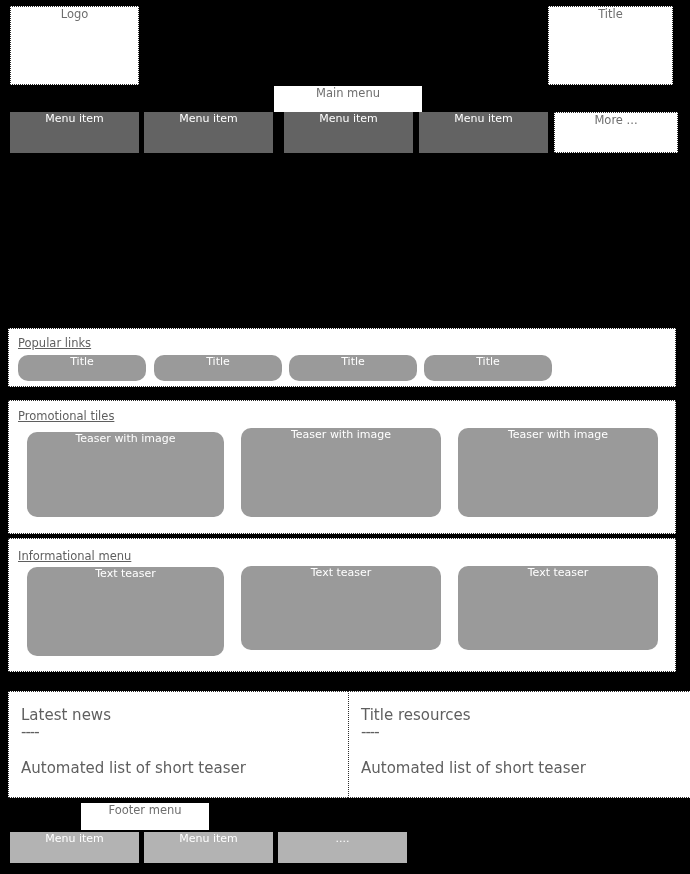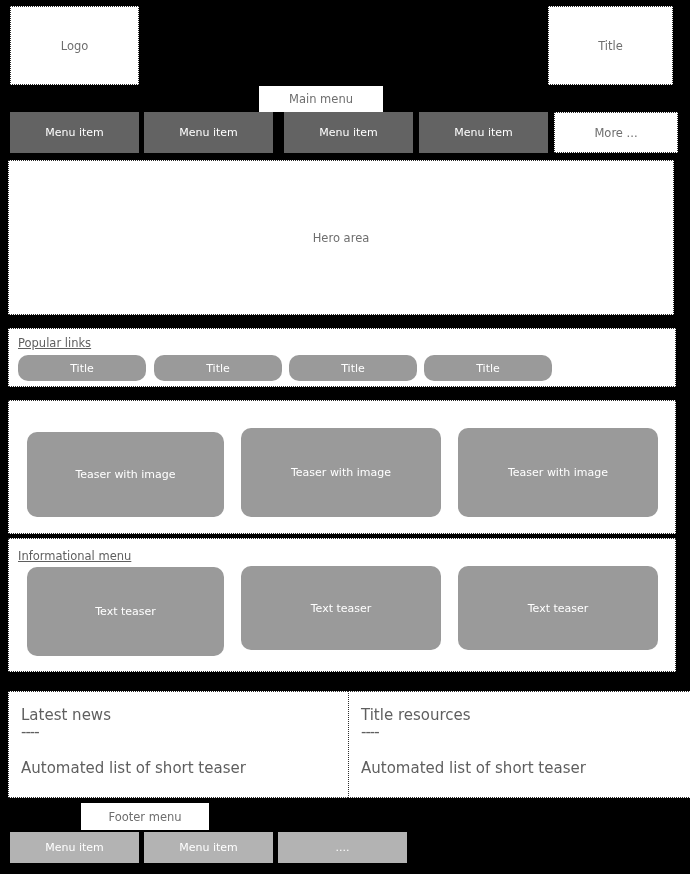--- a/index.html
+++ b/index.html
@@ -22,21 +22,20 @@
     width: 690px;
     height: 874px;
     background: #000000;
   }
 
   
   .blk {
     position: absolute;
     box-sizing: border-box;
     display: flex;
-    align-items: center;
     justify-content: center;
     text-align: center;
   }
 
   
   .panel-dotted {
     background: #ffffff;
     border: 1px dotted #2b2b2b;
   }
 
@@ -97,62 +96,62 @@
 <div class="stage">
 
   <div class="blk panel-dotted label-muted" style="left:10px; top:6px; width:129px; height:79px;">
     <span>Logo</span>
   </div>
 
   <div class="blk panel-dotted label-muted" style="left:548px; top:6px; width:125px; height:79px;">
     <span>Title</span>
   </div>
 
-  <div class="blk tab-white" style="left:259px; top:86px; width:124px; height:26px;">
+  <div class="blk tab-white" style="left:274px; top:86px; width:148px; height:26px;">
     <span>Main menu</span>
   </div>
 
   <div class="blk chip-dark" style="left:10px; top:112px; width:129px; height:41px;">
     <span>Menu item</span>
   </div>
   <div class="blk chip-dark" style="left:144px; top:112px; width:129px; height:41px;">
     <span>Menu item</span>
   </div>
   <div class="blk chip-dark" style="left:284px; top:112px; width:129px; height:41px;">
     <span>Menu item</span>
   </div>
   <div class="blk chip-dark" style="left:419px; top:112px; width:129px; height:41px;">
     <span>Menu item</span>
   </div>
   <div class="blk panel-dotted label-muted" style="left:554px; top:112px; width:124px; height:41px;">
     <span>More ...</span>
   </div>
 
-  <div class="blk panel-dotted label-muted" style="left:8px; top:160px; width:666px; height:155px;">
-    <span>Hero area</span>
-  </div>
 
   <div class="panel-dotted" style="position:absolute; left:8px; top:328px; width:666px; height:57px;"></div>
   <div class="blk label-section" style="left:18px; top:336px; width:200px; height:14px;">
     <span>Popular links</span>
   </div>
   <div class="blk tile-gray" style="left:18px; top:355px; width:128px; height:26px;">
     <span>Title</span>
   </div>
   <div class="blk tile-gray" style="left:154px; top:355px; width:128px; height:26px;">
     <span>Title</span>
   </div>
   <div class="blk tile-gray" style="left:289px; top:355px; width:128px; height:26px;">
     <span>Title</span>
   </div>
   <div class="blk tile-gray" style="left:424px; top:355px; width:128px; height:26px;">
     <span>Title</span>
   </div>
 
   <div class="panel-dotted" style="position:absolute; left:8px; top:400px; width:666px; height:132px;"></div>
+  <div class="blk label-section" style="left:18px; top:409px; width:250px; height:14px;">
+    <span>Promotional tiles</span>
+  </div>
   <div class="blk tile-gray" style="left:27px; top:432px; width:197px; height:85px;">
     <span>Teaser with image</span>
   </div>
   <div class="blk tile-gray" style="left:241px; top:428px; width:200px; height:89px;">
     <span>Teaser with image</span>
   </div>
   <div class="blk tile-gray" style="left:458px; top:428px; width:200px; height:89px;">
     <span>Teaser with image</span>
   </div>
 

